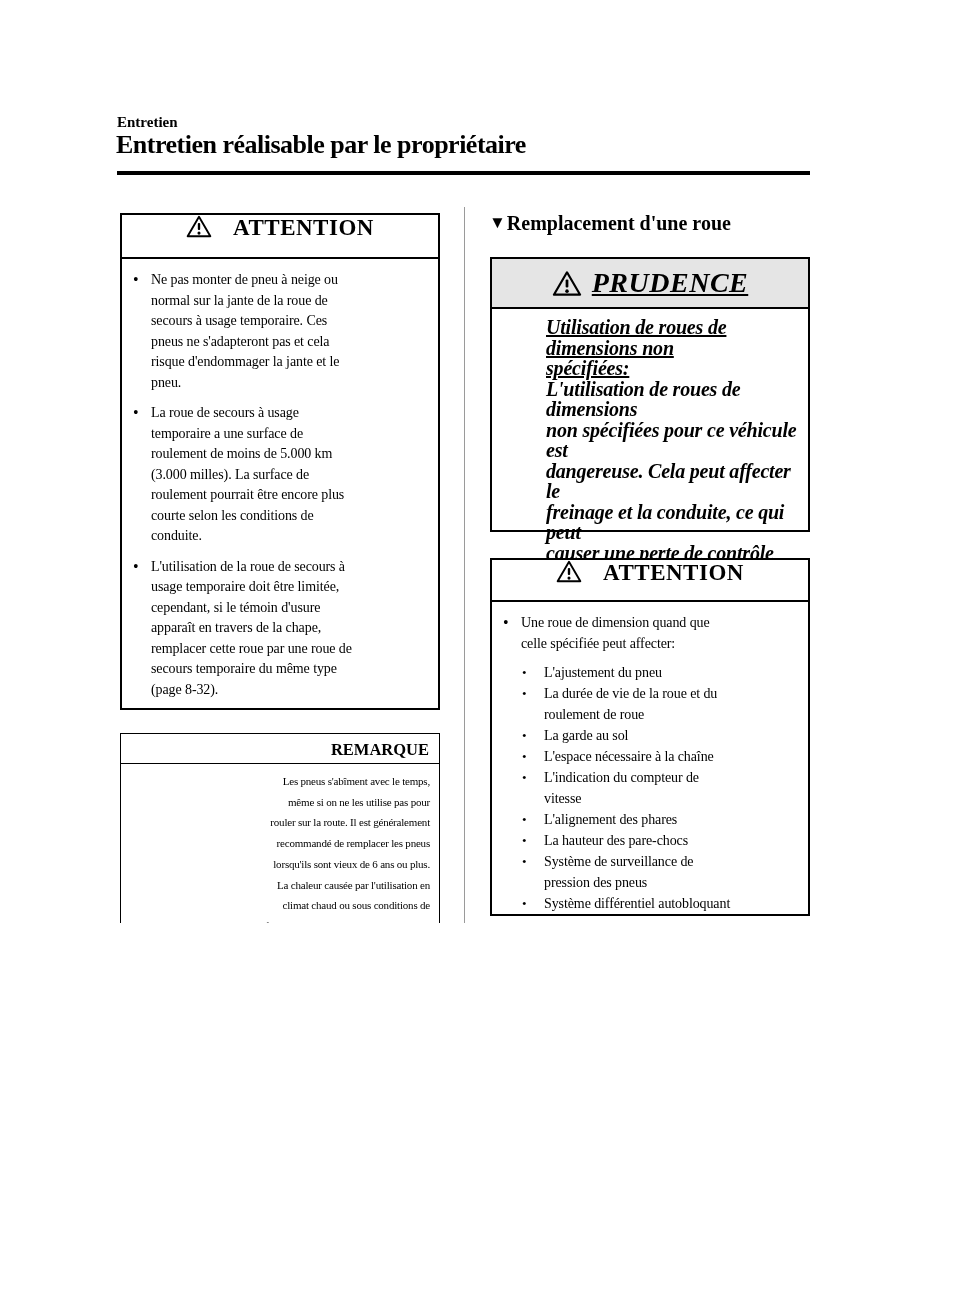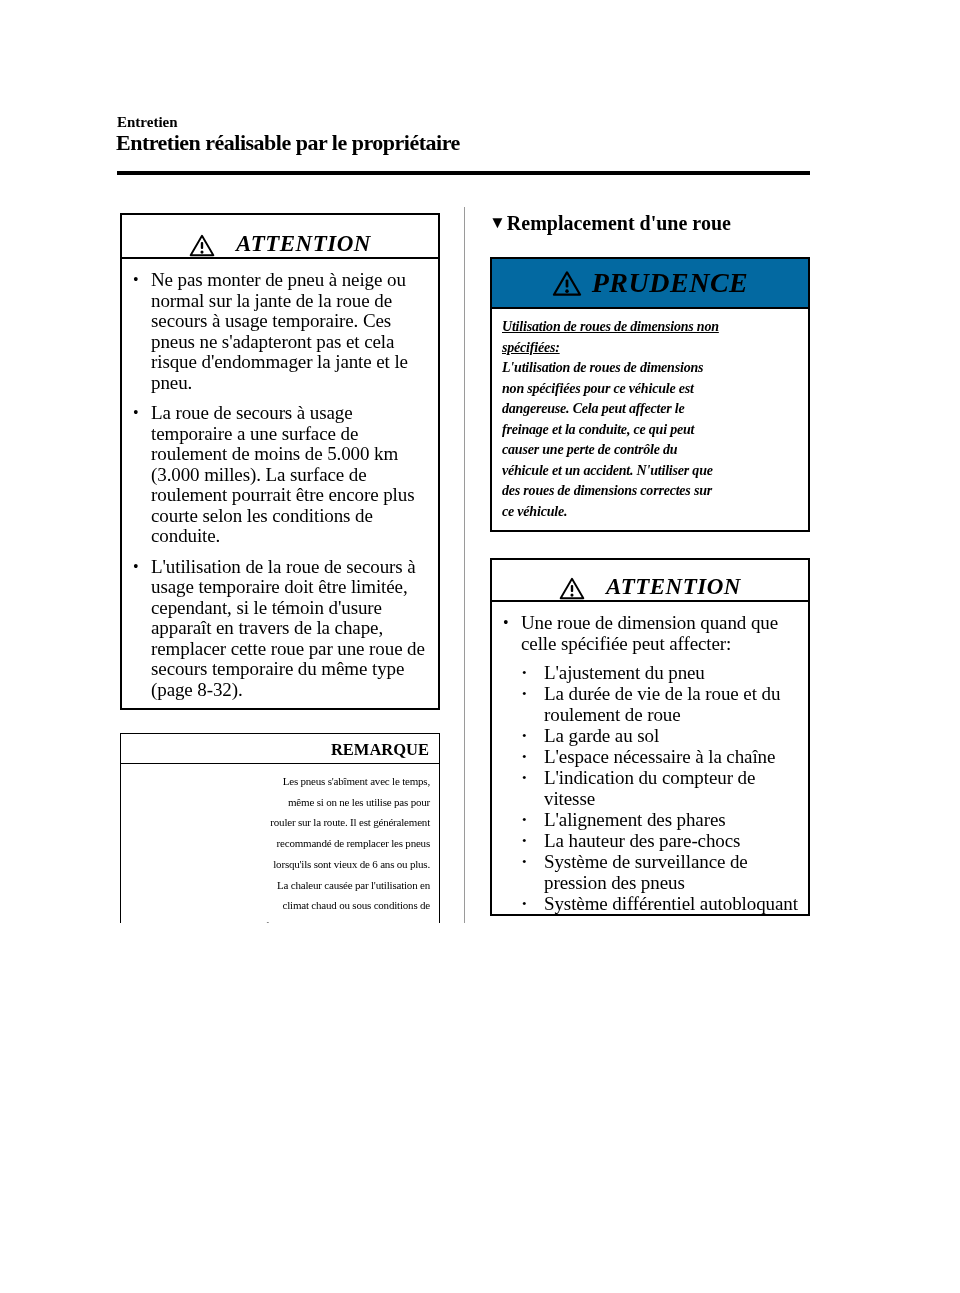--- a/index.html
+++ b/index.html
@@ -6,52 +6,52 @@
   .page {
     position:relative; width:960px; height:923px; background:#ffffff;
     font-family:"Liberation Serif","DejaVu Serif",serif; color:#000;
     overflow:hidden;
     border-radius:16px;
   }
   .pre { white-space:pre-line; }
 
   
   .eyebrow { position:absolute; left:117px; top:114px; font-size:15px; font-weight:700; }
-  .page-title { position:absolute; left:116px; top:130px; margin:0; font-size:22px; font-weight:700; letter-spacing:-0.5px; white-space:nowrap; }
+  .page-title { position:absolute; left:116px; top:130px; margin:0; font-size:26px; font-weight:700; letter-spacing:-0.5px; white-space:nowrap; }
   .title-rule { position:absolute; left:117px; top:171px; width:693px; height:4px; background:#000; }
   .col-divider { position:absolute; left:464px; top:207px; width:1px; height:936px; background:#9a9a9a; }
 
   
   .box { position:absolute; background:#fff; box-sizing:border-box; }
   .heavy { border:2px solid #000; }
-  .box-header { display:flex; align-items:flex-end; justify-content:center; gap:21px; border-bottom:2px solid #000;font-style:italic; }
+  .box-header { display:flex; align-items:flex-start; justify-content:center; gap:21px; border-bottom:2px solid #000; }
   .attn-header-text { font-size:23px; font-weight:700; letter-spacing:0.5px; }
   .warn-icon svg { display:block; }
 
   
   #att-left { left:120px; top:213px; width:320px; height:497px; }
   #att-left .box-header { height:42px; }
   .bullets { margin:0; padding:11px 9px 0 11px; list-style:none; }
   .bullets li { display:grid; grid-template-columns:18px 1fr; margin-bottom:10px; }
   .marker { font-size:16px; line-height:20.5px; }
-  .body-text { font-size:19px; line-height:20.5px; letter-spacing:-0.1px; }
+  .body-text { font-size:14px; line-height:20.5px; letter-spacing:-0.1px; }
 
   
   #note-box { left:120px; top:733px; width:320px; height:377px; border:1px solid #000;text-align:right; }
   .note-header { font-size:16.5px; font-weight:700; padding:6px 10px 3px 10px; border-bottom:1px solid #000; }
   .note-body { padding:7px 9px 0 10px; font-size:11px; line-height:20.7px; letter-spacing:-0.2px; }
 
   
   .section-heading { position:absolute; left:489px; top:212px; margin:0; font-size:20px; font-weight:700; display:flex; align-items:center; white-space:nowrap; }
   .tri-marker { font-size:17px; margin-right:1px; transform:translateY(-1px); }
 
   #prudence { left:490px; top:257px; width:320px; height:275px; border:2px solid #000; }
-  .prudence-header { height:48px; background:#0369a1; border-bottom:2px solid #000; display:flex; align-items:center; justify-content:center; gap:10px; }
+  .prudence-header { height:48px; background:#e5e5e5; border-bottom:2px solid #000; display:flex; align-items:center; justify-content:center; gap:10px;text-decoration:underline; }
   .prudence-header-text { font-size:28px; font-weight:700; font-style:italic; letter-spacing:0.5px; }
-  .prudence-body { padding:8px 9px 0 10px; font-size:14px; font-weight:700; font-style:italic; line-height:20.5px; letter-spacing:-0.2px; }
+  .prudence-body { padding:8px 9px 0 10px; font-size:20px; font-weight:700; font-style:italic; line-height:20.5px; letter-spacing:-0.2px;margin-left:44px; }
   .prudence-subject { text-decoration:underline; }
 
   #att-right { left:490px; top:558px; width:320px; height:358px; }
   #att-right .box-header { height:40px; }
   #att-right .bullets { padding-top:11px; }
   #att-right .bullets li { margin-bottom:0; }
   .sub-bullets { margin:8px 0 0 0; padding:0 4px 0 30px; list-style:none; }
   .sub-bullets li { display:grid; grid-template-columns:22px 1fr; }
   .sub-bullets .marker { font-size:13px; line-height:21px; }
   .sub-bullets .body-text { line-height:21px; }

